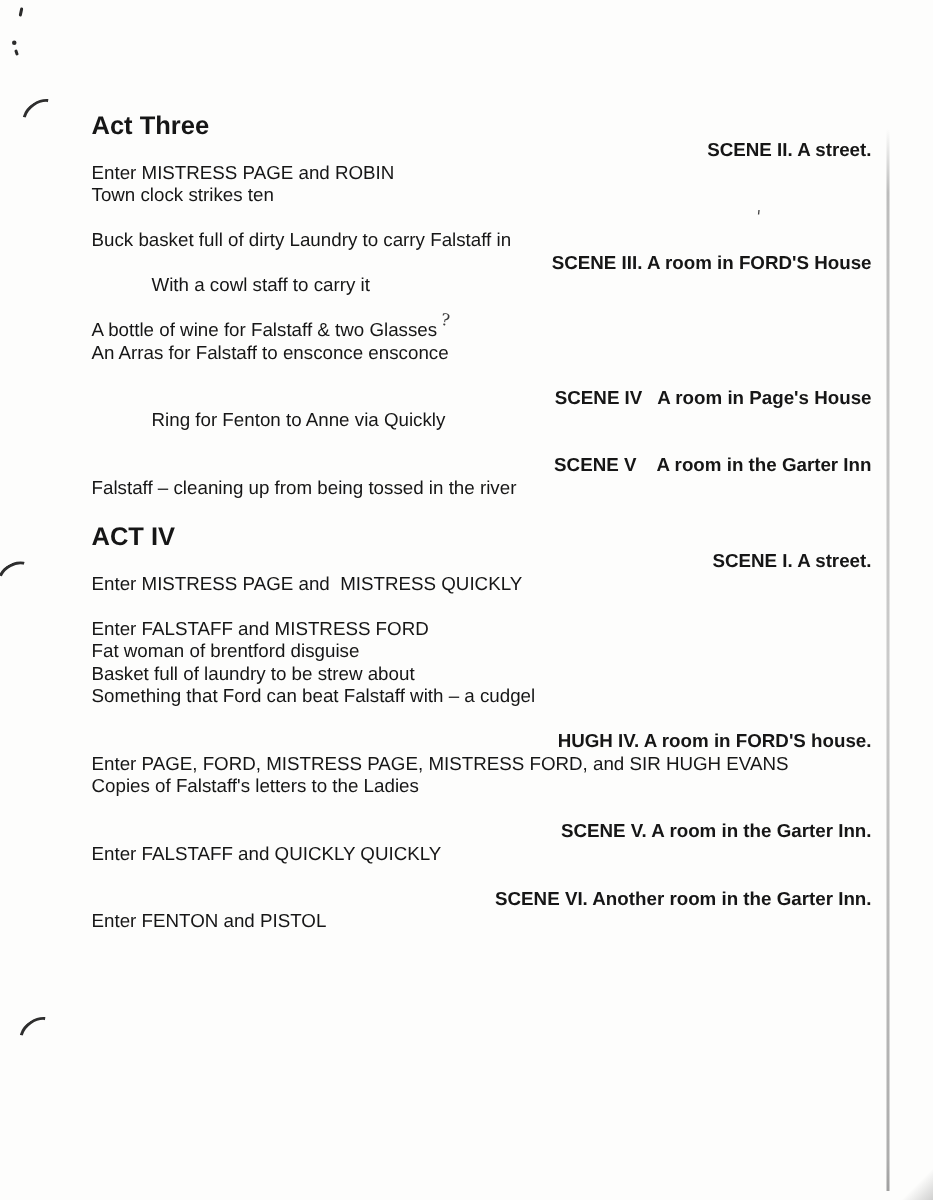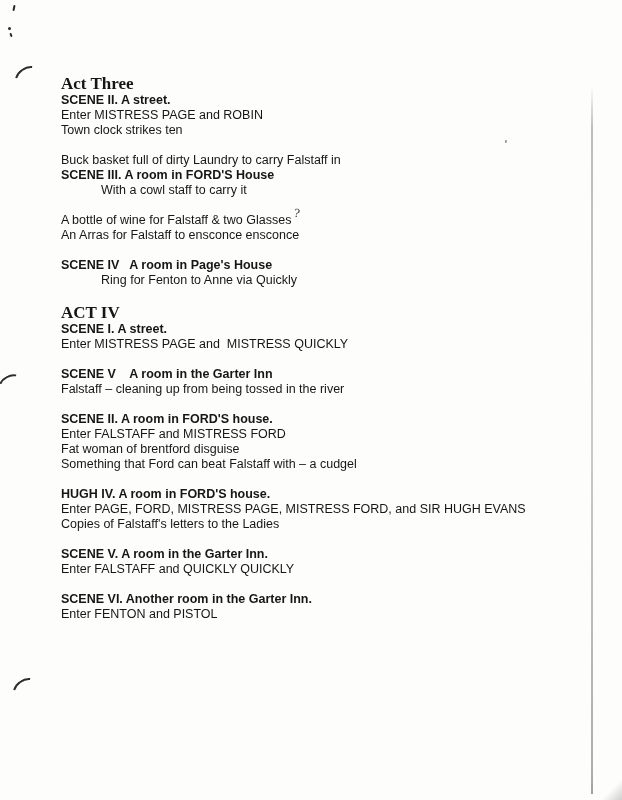--- a/index.html
+++ b/index.html
@@ -16,22 +16,22 @@
     position:absolute;
     left:61px; top:74px;
     width:520px;
   }
   .group { margin:0 0 15px 0; }
   .line {
     font-size:12.5px;
     line-height:15px;
     white-space:pre;
   }
-  .line.act  { font-weight:700; font-size:17px; line-height:19px;font-family:Liberation Serif, serif; }
-  .line.scene{ font-weight:700; }
+  .line.act  { font-weight:700; font-size:17px; line-height:19px; }
+  .line.scene{ font-weight:700;text-align:right; }
   .line.enter{ }
   .line.indent{ padding-left:40px; }
   .hand-mark {
     display:inline-block;
     position:relative;
     top:-7px;
     margin-left:3px;
     font-size:11px;
     font-family:"DejaVu Serif", serif;
     color:#3a3a3a;
@@ -107,32 +107,32 @@
       </div>
       <div class="group">
         <div class="line note"><span>A bottle of wine for Falstaff &amp; two Glasses</span><span class="hand-mark">?</span></div>
         <div class="line note"><span>An Arras for Falstaff to ensconce ensconce</span></div>
       </div>
       <div class="group">
         <div class="line scene"><span>SCENE IV   A room in Page's House</span></div>
         <div class="line note indent"><span>Ring for Fenton to Anne via Quickly</span></div>
       </div>
       <div class="group">
+        <div class="line scene"><span>SCENE V    A room in the Garter Inn</span></div>
+        <div class="line note"><span>Falstaff – cleaning up from being tossed in the river</span></div>
+      </div>
+      <div class="group">
         <div class="line act"><span>ACT IV</span></div>
         <div class="line scene"><span>SCENE I. A street.</span></div>
         <div class="line enter"><span>Enter MISTRESS PAGE and  MISTRESS QUICKLY</span></div>
       </div>
       <div class="group">
-        <div class="line scene"><span>SCENE V    A room in the Garter Inn</span></div>
-        <div class="line note"><span>Falstaff – cleaning up from being tossed in the river</span></div>
-      </div>
-      <div class="group">
-        <div class="line scene"><span>SCENE II. A room in FORD'S house.</span></div>
         <div class="line enter"><span>Enter FALSTAFF and MISTRESS FORD</span></div>
         <div class="line note"><span>Fat woman of brentford disguise</span></div>
+        <div class="line note"><span>Basket full of laundry to be strew about</span></div>
         <div class="line note"><span>Something that Ford can beat Falstaff with – a cudgel</span></div>
       </div>
       <div class="group">
         <div class="line scene"><span>HUGH IV. A room in FORD'S house.</span></div>
         <div class="line enter"><span>Enter PAGE, FORD, MISTRESS PAGE, MISTRESS FORD, and SIR HUGH EVANS</span></div>
         <div class="line note"><span>Copies of Falstaff's letters to the Ladies</span></div>
       </div>
       <div class="group">
         <div class="line scene"><span>SCENE V. A room in the Garter Inn.</span></div>
         <div class="line enter"><span>Enter FALSTAFF and QUICKLY QUICKLY</span></div>

